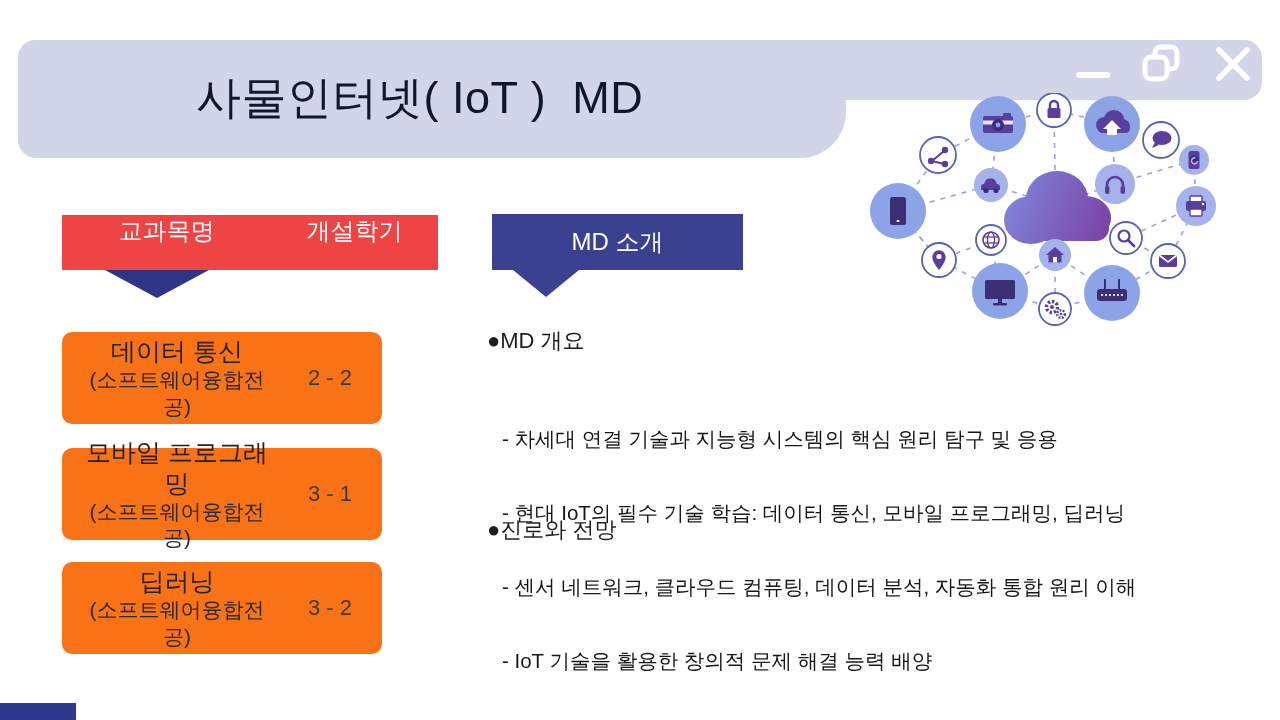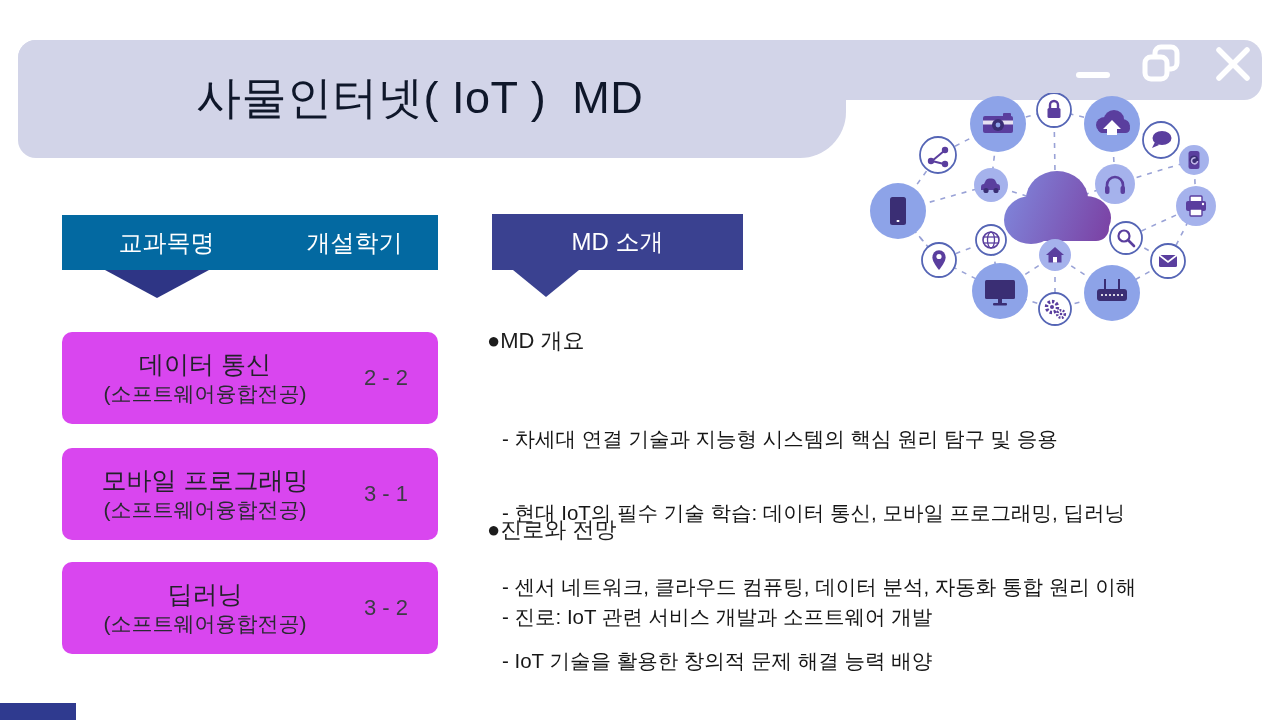--- a/index.html
+++ b/index.html
@@ -24,39 +24,39 @@
   }
   
   .win-controls{
     position:absolute;right:28px;top:42px;height:44px;
     display:flex;align-items:center;gap:32px;
   }
   .win-controls svg{display:block;}
   
   .course-header{
     position:absolute;left:62px;top:215px;width:376px;height:55px;
-    background:#0369a1;color:#fff;display:flex;align-items:center;
+    background:#ef4444;color:#fff;display:flex;
     font-size:24px;
   }
   .course-header .col-name{flex:1.25;text-align:center;}
   .course-header .col-sem{flex:1;text-align:center;}
   .tri{position:absolute;width:0;height:0;}
   .tri-course{
     left:105px;top:270px;
     border-left:52px solid transparent;border-right:52px solid transparent;
     border-top:28px solid #2e3585;
   }
   .tri-md{
     left:513px;top:270px;
     border-left:33px solid transparent;border-right:33px solid transparent;
     border-top:27px solid #3a4190;
   }
   .course-card{
-    position:absolute;left:62px;width:376px;height:92px;
-    background:#d946ef;border-radius:10px;
+    position:absolute;left:62px;width:320px;height:92px;
+    background:#f97316;border-radius:10px;
     display:flex;align-items:center;
   }
   .course-card .name-wrap{flex:1;text-align:center;line-height:1.25;padding-left:14px;}
   .course-card .c-name{font-size:25px;color:#222229;}
   .course-card .c-track{font-size:21px;color:#2a2a31;}
   .course-card .c-sem{width:104px;text-align:center;font-size:22px;color:#3c3c44;}
   
   .md-header{
     position:absolute;left:492px;top:214px;width:251px;height:56px;
     background:#3a4190;color:#fff;display:flex;align-items:center;justify-content:center;
@@ -147,21 +147,20 @@
 <div class="md-section-heading" style="top:326px">●MD 개요</div>
 <div class="md-bullets" style="top:378px">
   <div>- 차세대 연결 기술과 지능형 시스템의 핵심 원리 탐구 및 응용</div>
   <div>- 현대 IoT의 필수 기술 학습: 데이터 통신, 모바일 프로그래밍, 딥러닝</div>
   <div>- 센서 네트워크, 클라우드 컴퓨팅, 데이터 분석, 자동화 통합 원리 이해</div>
   <div>- IoT 기술을 활용한 창의적 문제 해결 능력 배양</div>
 </div>
 
 <div class="md-section-heading" style="top:515px">●진로와 전망</div>
 <div class="md-bullets" style="top:556px">
-  <div>- 진로: IoT 관련 서비스 개발과 소프트웨어 개발</div>
 </div>
 
 <div class="bottom-accent"></div>
 
 <svg class="iot-illustration" width="394" height="250" viewBox="0 0 394 250">
   <defs>
     <linearGradient id="cloudGrad" gradientUnits="userSpaceOnUse" x1="150" y1="100" x2="262" y2="140">
       <stop offset="0" stop-color="#7f86db"></stop>
       <stop offset="1" stop-color="#7b3fa2"></stop>
     </linearGradient>

